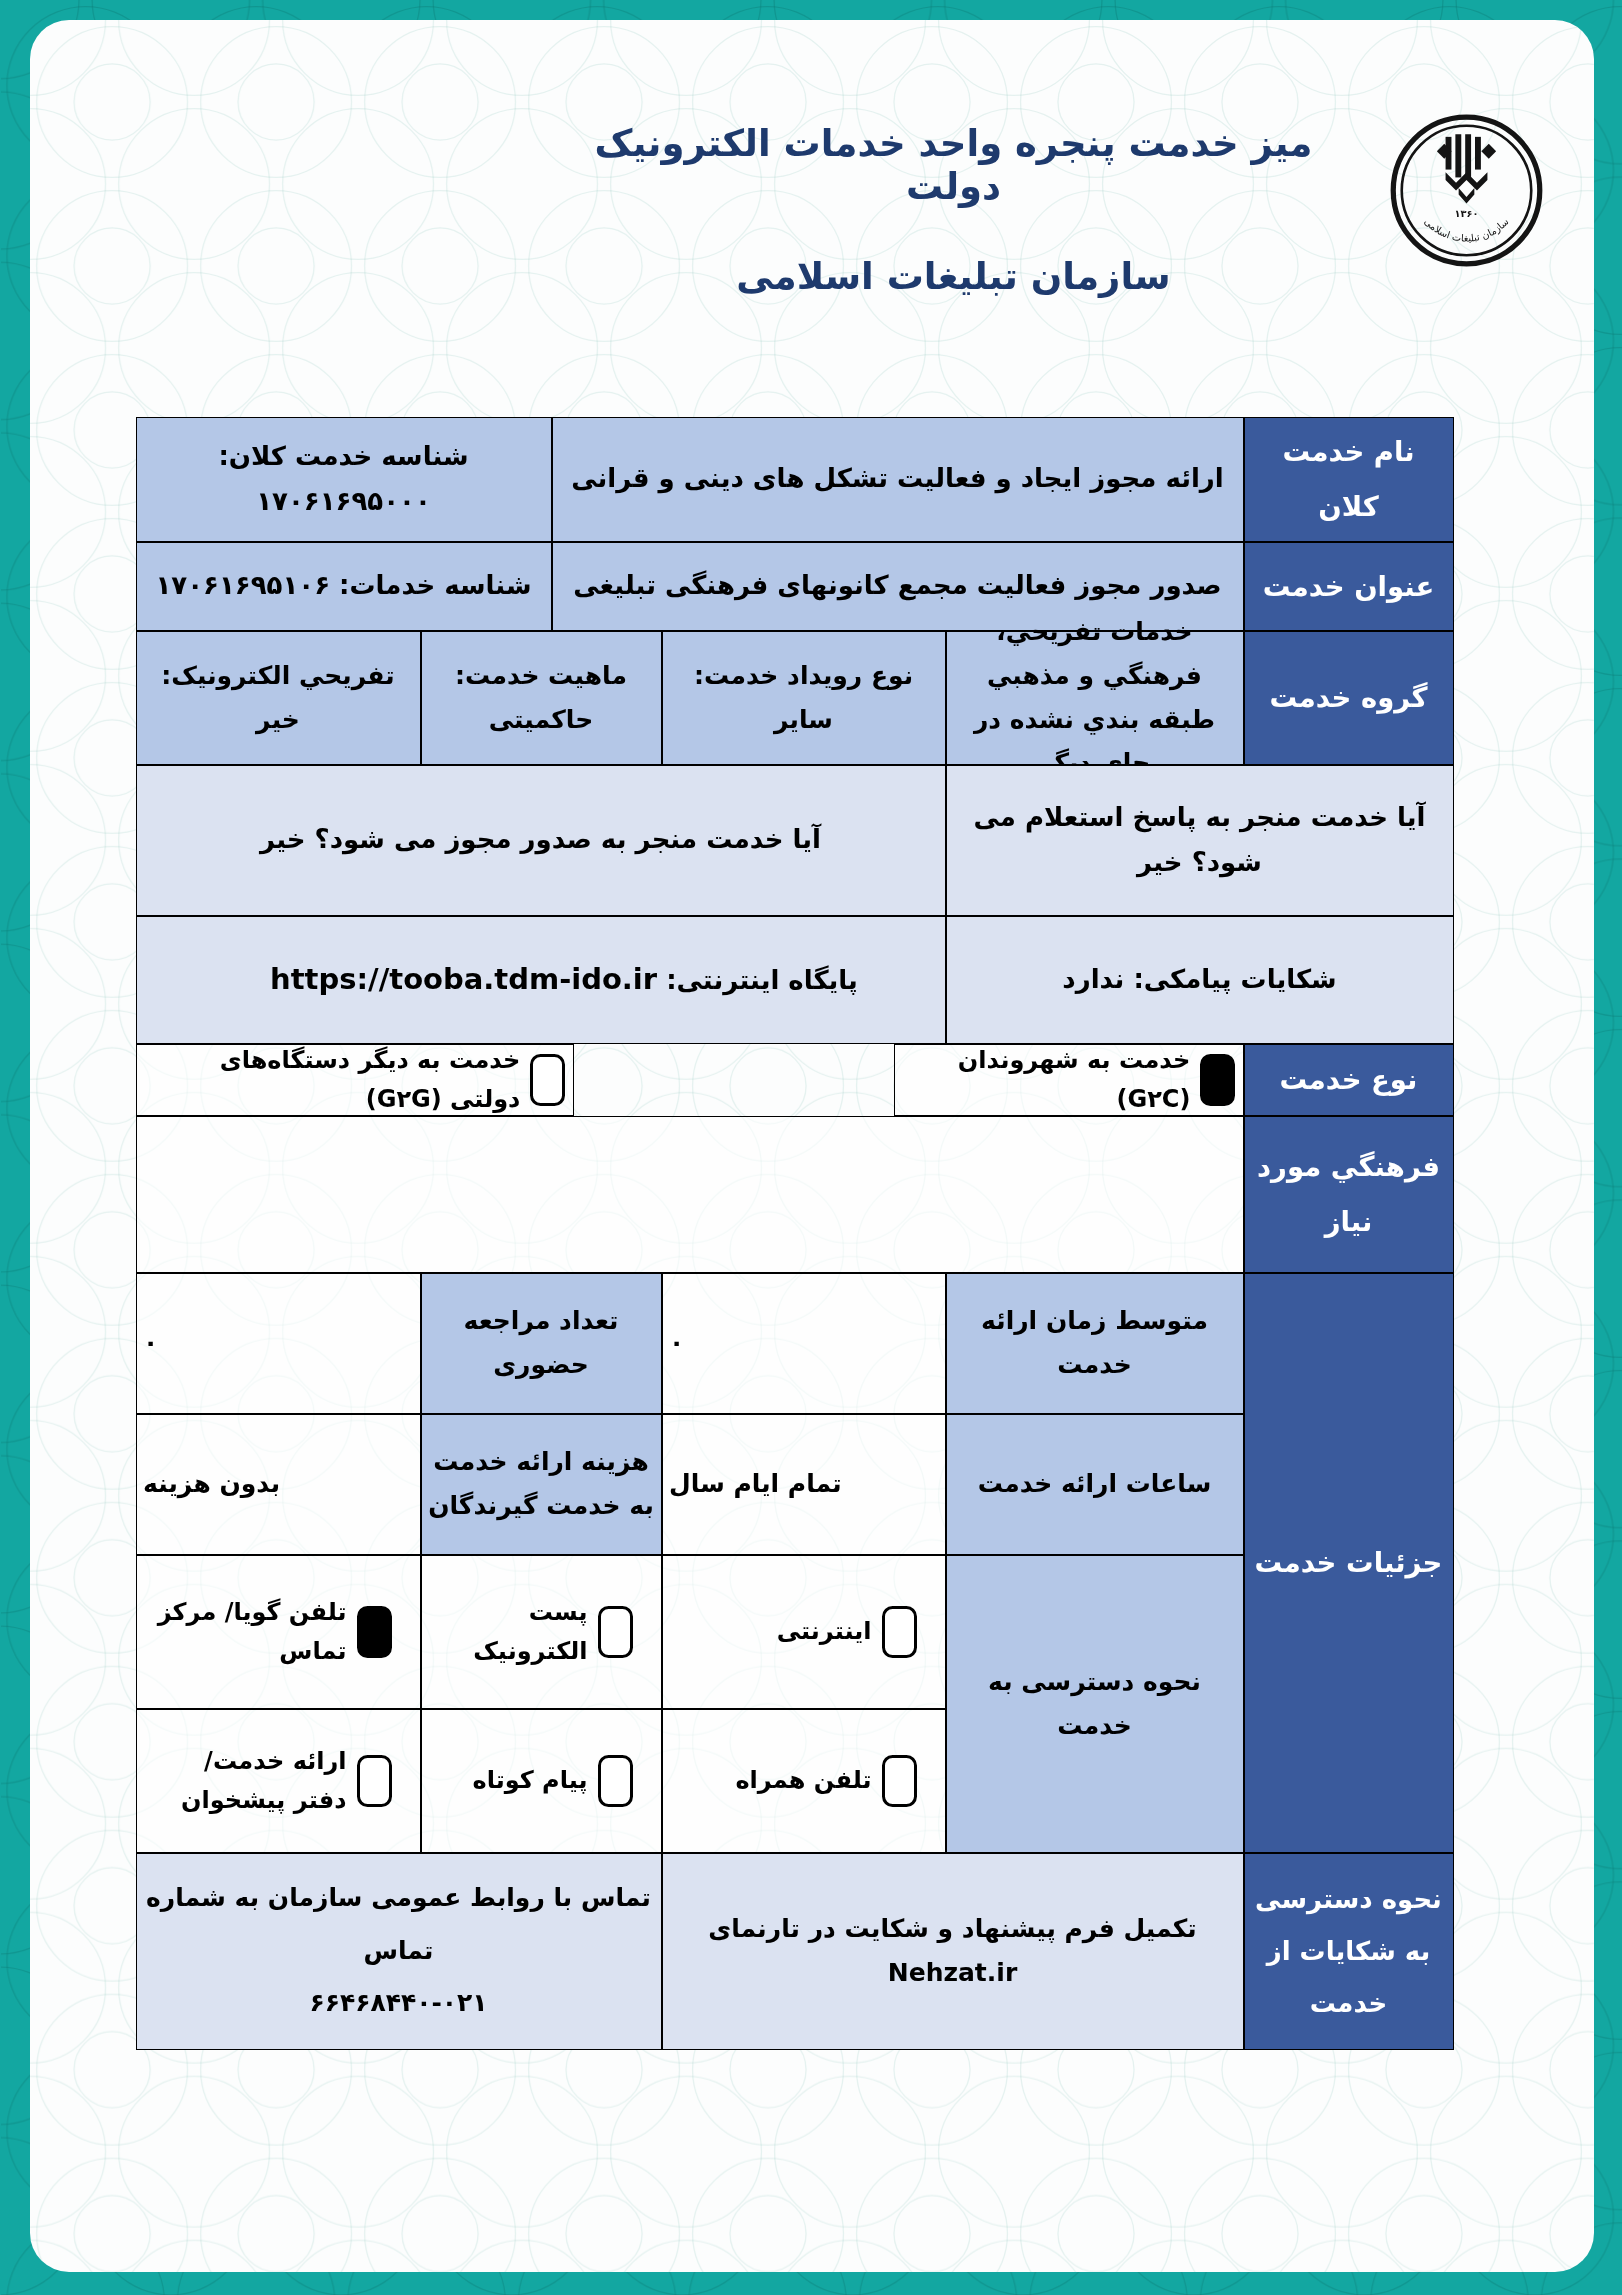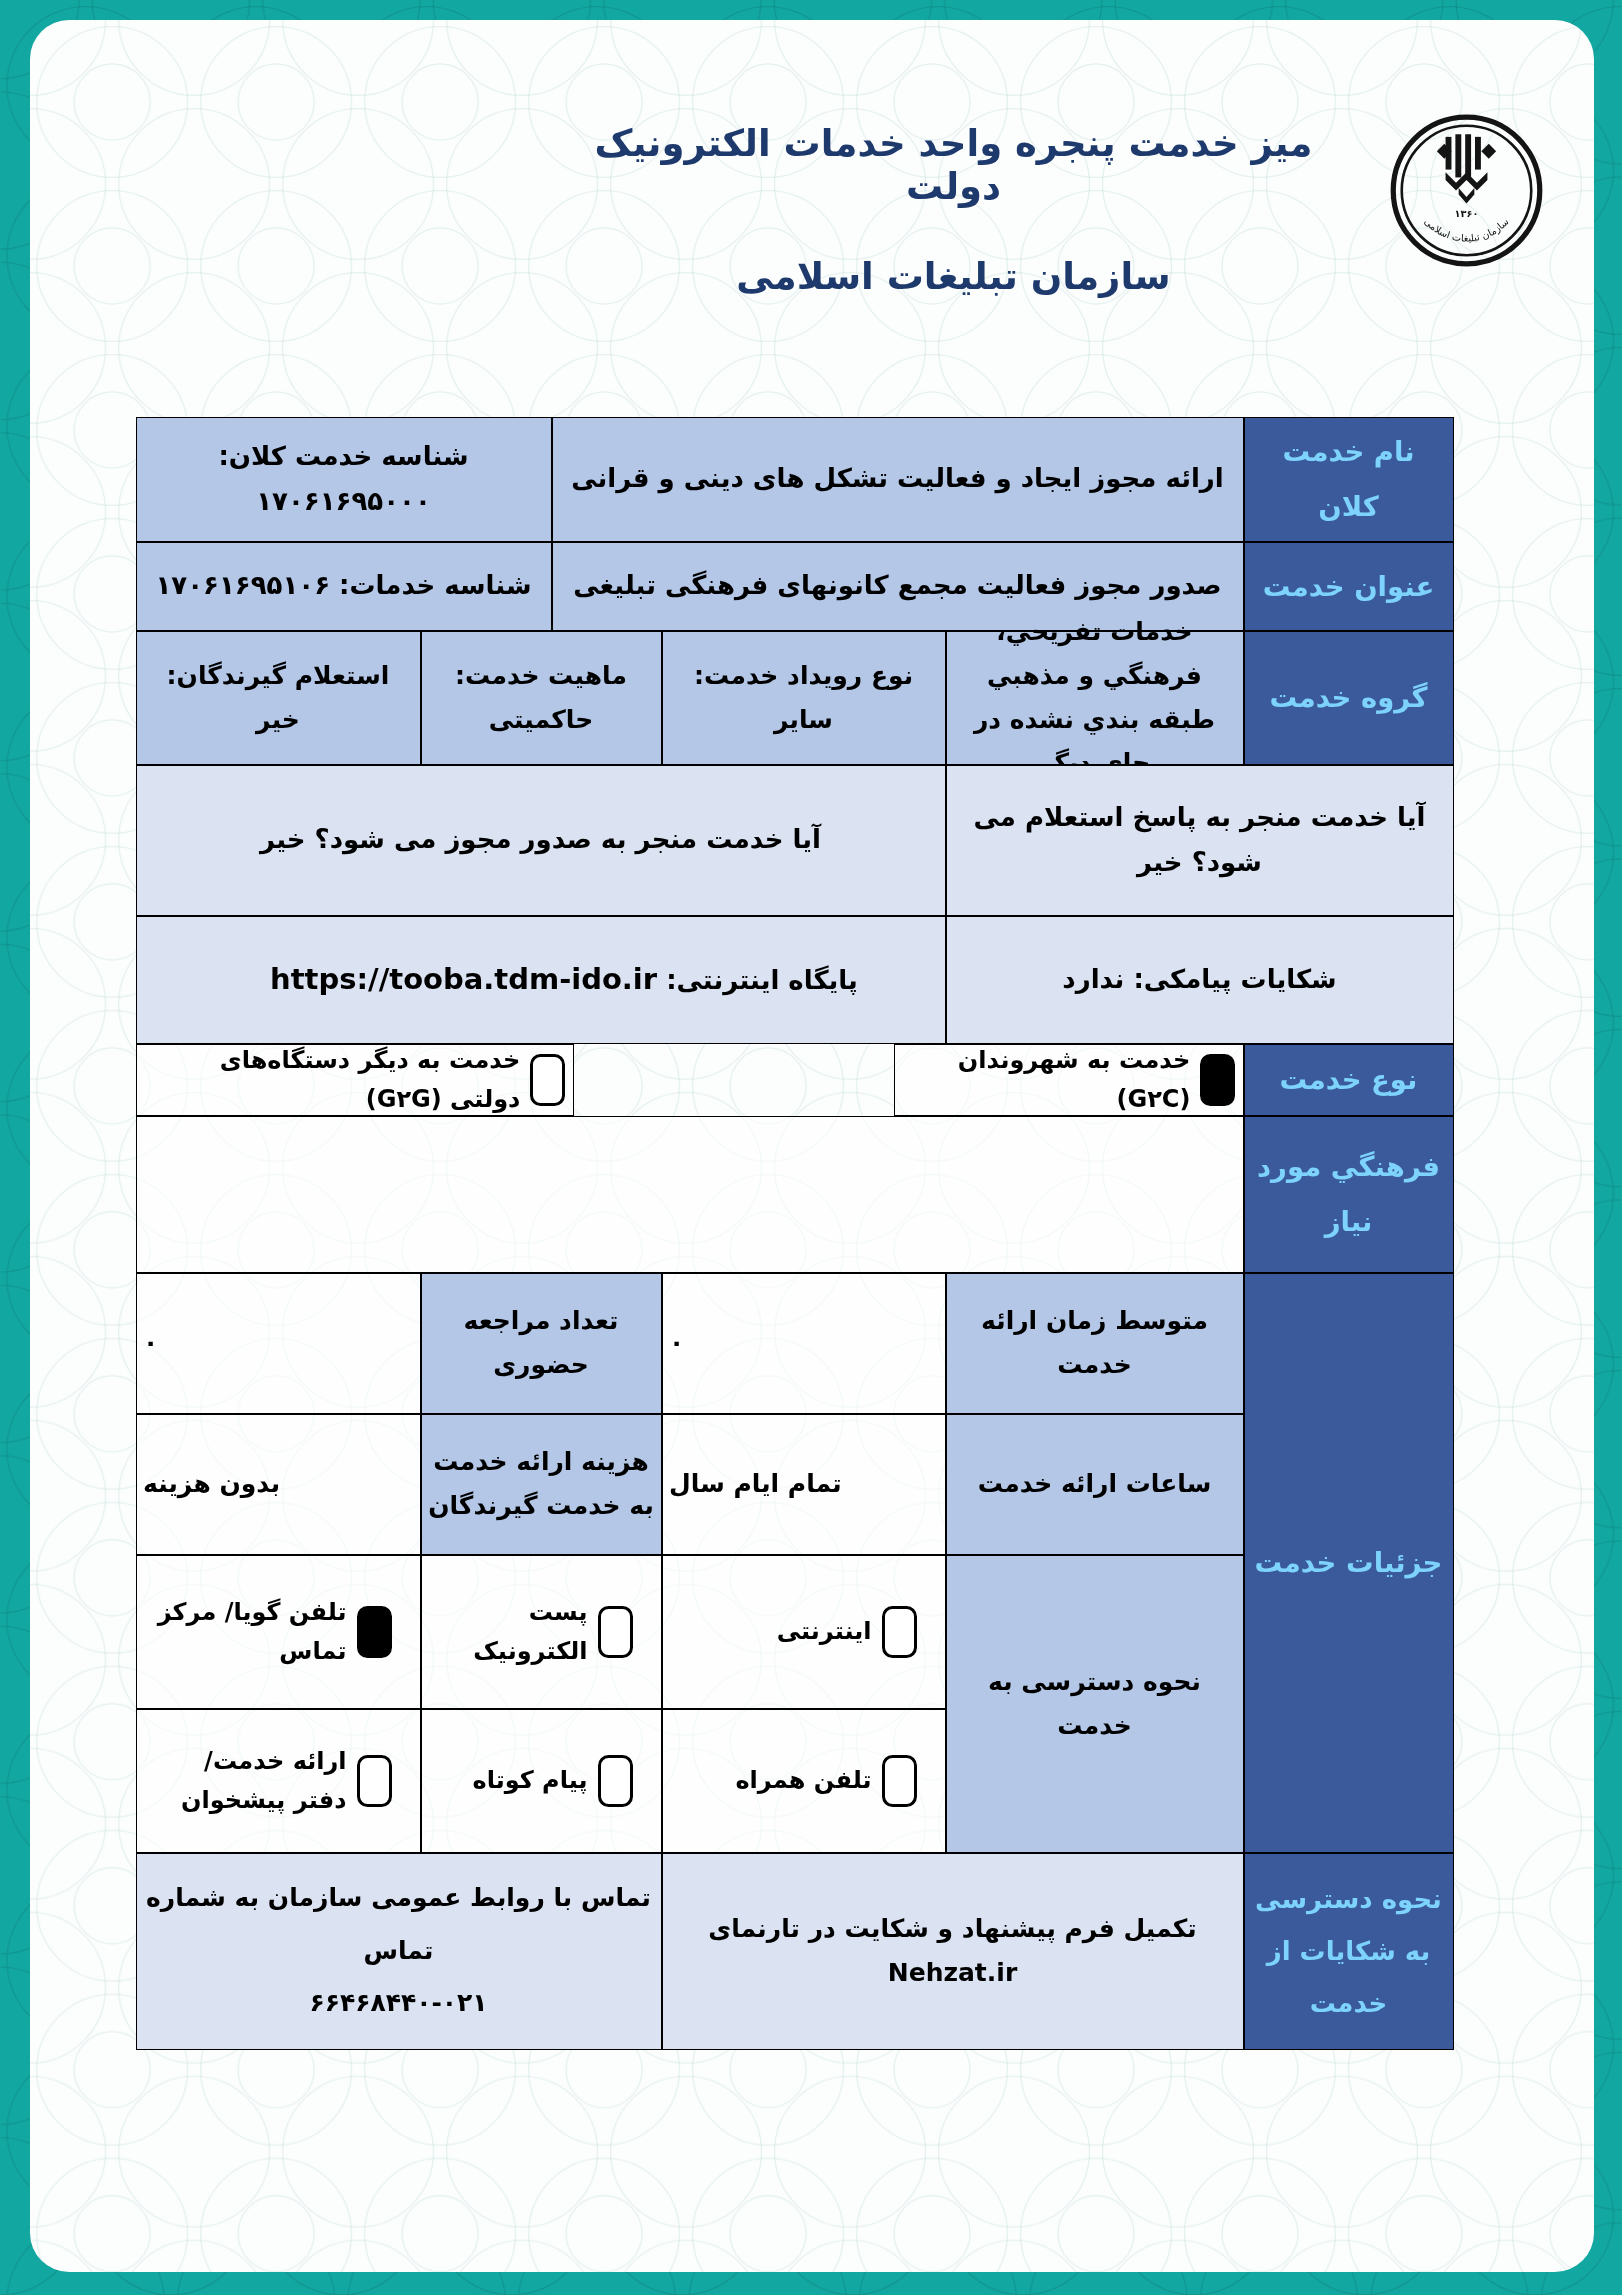--- a/index.html
+++ b/index.html
@@ -35,21 +35,21 @@
     grid-template-columns:210px 298px 52px 232px 88px 22px 131px 285px;
     grid-template-rows:125px 89px 134px 151px 128px 72px 157px 141px 141px 154px 144px 197px;
   }
   .cell{
     border:1.3px solid #000;
     display:flex;flex-direction:column;align-items:center;justify-content:center;
     font-weight:bold;color:#000;text-align:center;
     padding:3.9px 6.6px;box-sizing:border-box;
     font-size:26px;line-height:1.75;
   }
-  .hdrc{background:#3A5A9C;color:#7dd3fc;font-size:27.5px;line-height:2;}
+  .hdrc{background:#3A5A9C;color:#ffffff;font-size:27.5px;line-height:2;}
   .med{background:#B4C7E7;}
   .lav{background:#DBE2F1;}
   .wht{background:rgba(255,255,255,0.55);}
   .small{font-size:25px;}
   .alignr{align-items:flex-end;padding-right:23px;}
   .chkrow{flex-direction:row;justify-content:flex-start;gap:9.2px;padding-right:7.9px;}
   .chkrow2{flex-direction:row;justify-content:flex-start;gap:10.5px;padding-right:27.5px;font-size:25px;}
   .chk{
     width:29px;height:46px;border:3.9px solid #000;border-radius:10.5px;
     background:#fff;flex:0 0 auto;
@@ -140,21 +140,21 @@
     <div class="cell med small" style="grid-area:3/2">خدمات تفریحي، فرهنگي و مذهبي طبقه بندي نشده در جاي دیگر</div>
     <div class="cell med small" style="grid-area:3/5/4/8">
       <div>ماهیت خدمت:</div>
       <div>حاکمیتی</div>
     </div>
     <div class="cell med small" style="grid-area:3/3/4/5">
       <div>نوع رویداد خدمت:</div>
       <div>سایر</div>
     </div>
     <div class="cell med small" style="grid-area:3/8">
-      <div>استعلام گیرندگان:</div>
+      <div>تفریحي الکترونیک:</div>
       <div>خیر</div>
     </div>
 
     <div class="cell lav" style="grid-area:4/1/5/3">آیا خدمت منجر به پاسخ استعلام می شود؟ خیر</div>
     <div class="cell lav" style="grid-area:4/3/5/9">آیا خدمت منجر به صدور مجوز می شود؟ خیر</div>
 
     <div class="cell lav" style="grid-area:5/1/6/3">شکایات پیامکی: ندارد</div>
     <div class="cell lav" style="grid-area:5/3/6/9">
       <div>
         <span>پایگاه اینترنتی:</span>

